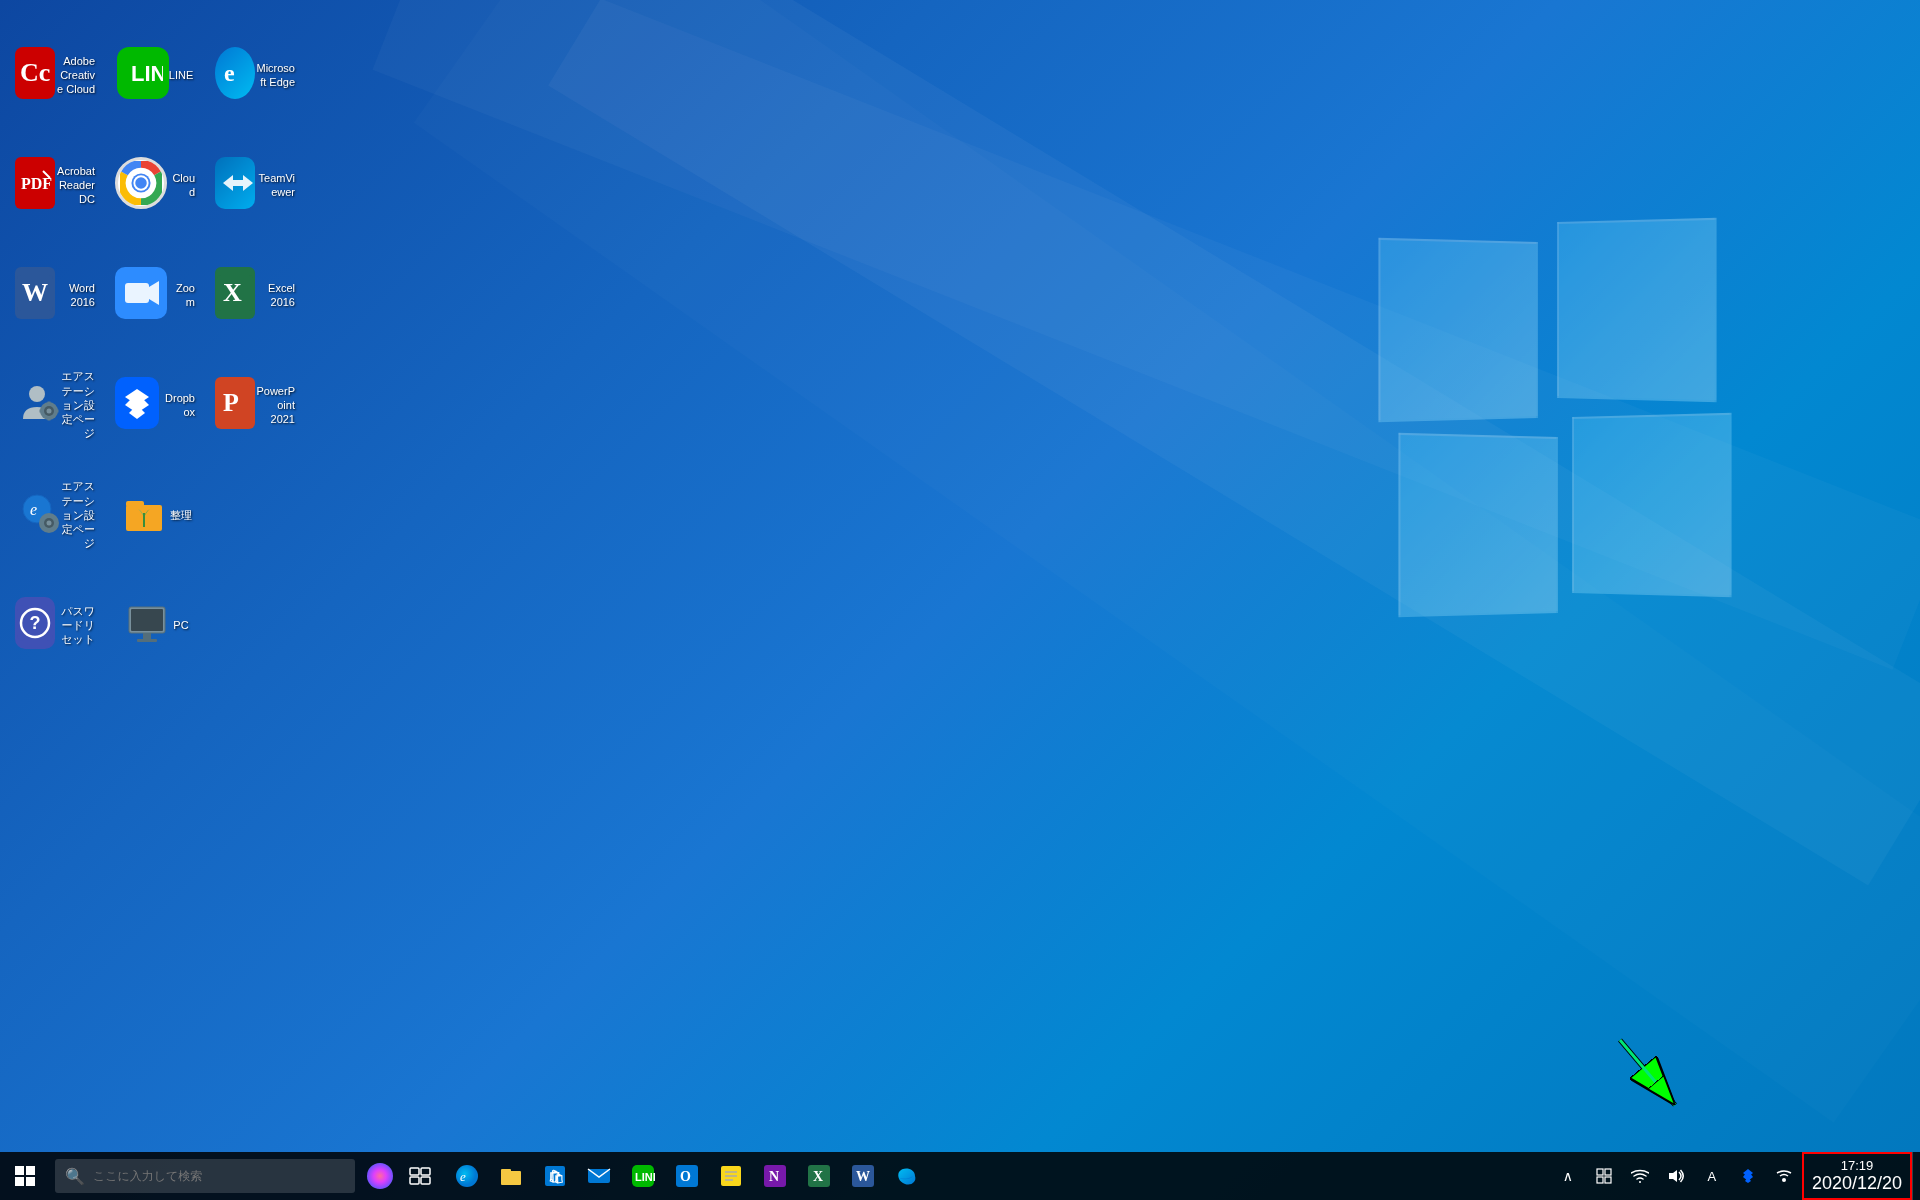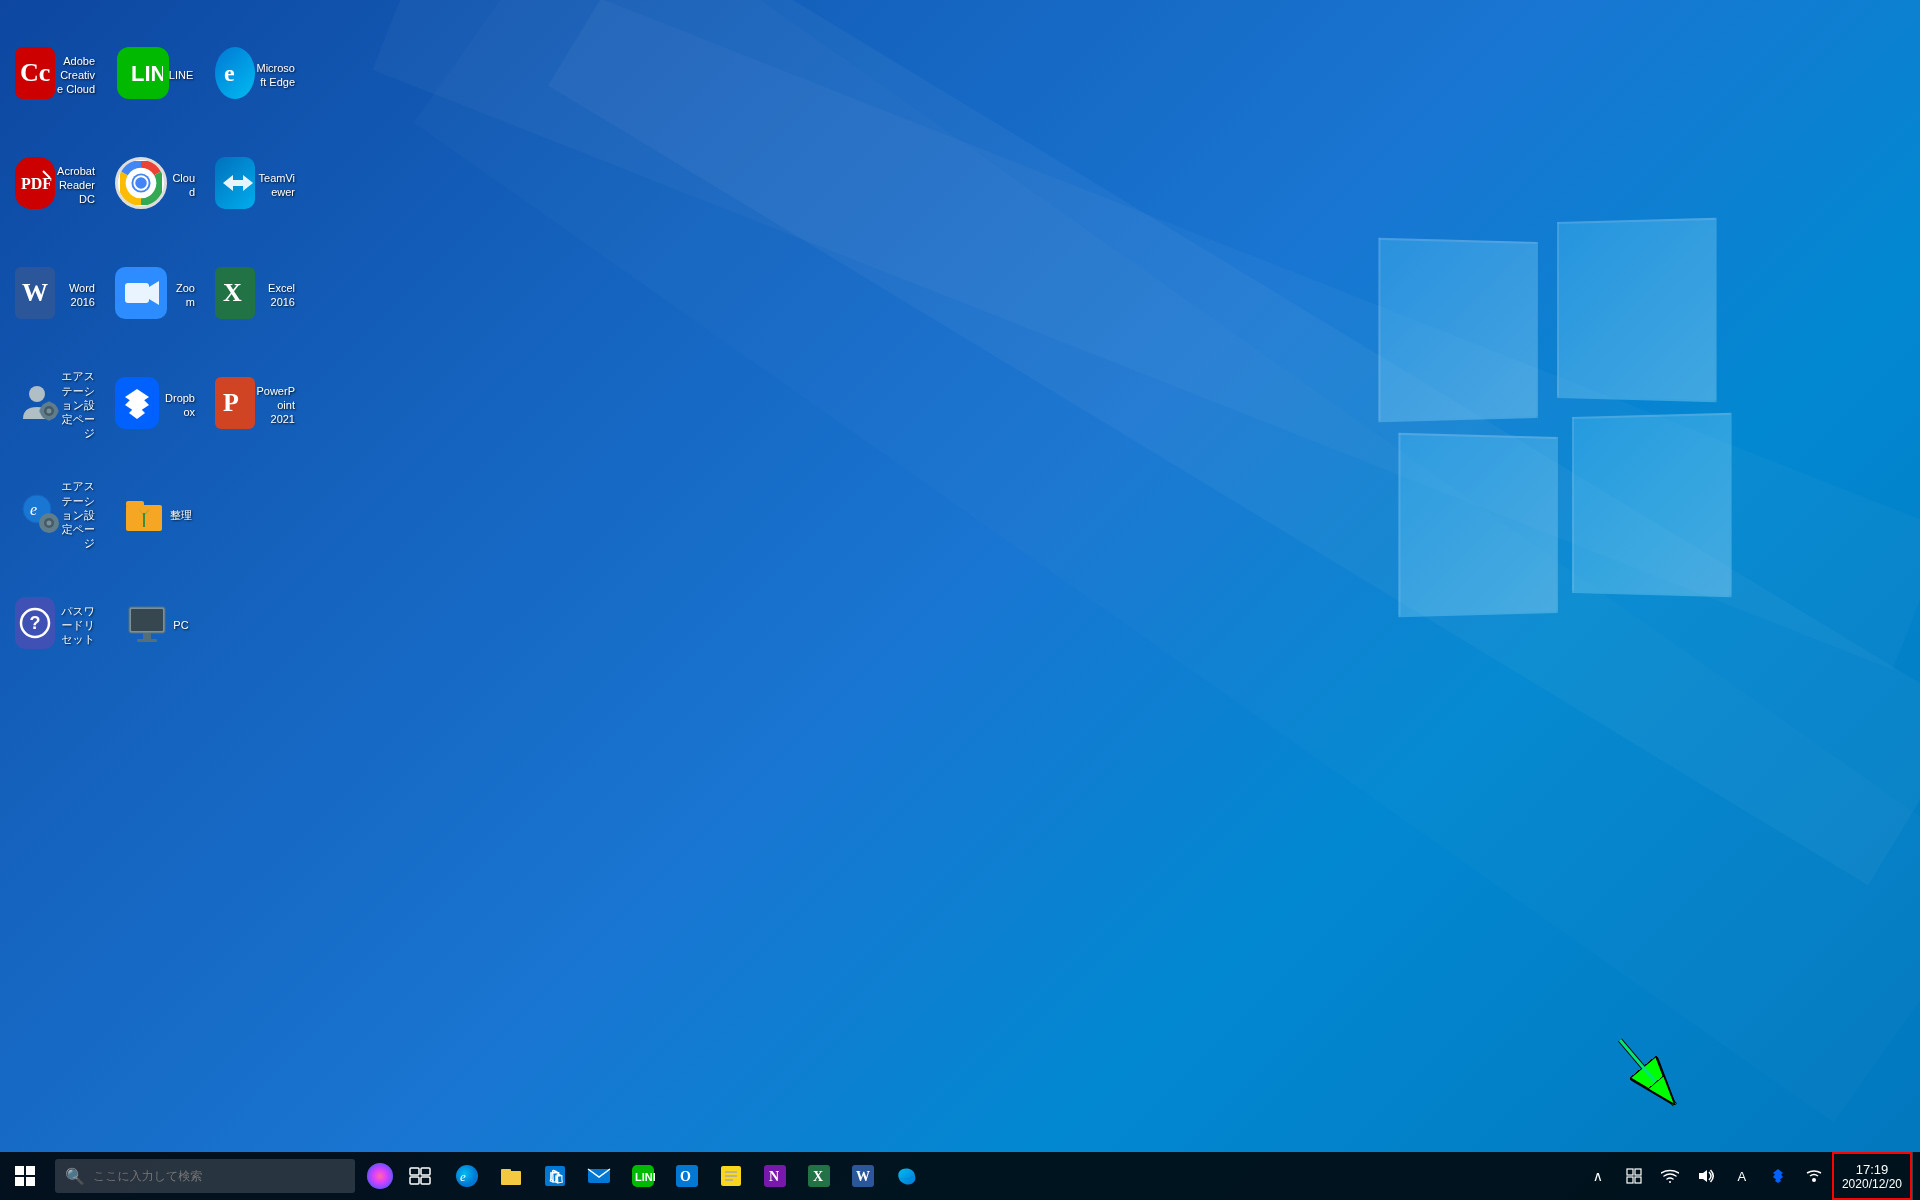--- a/index.html
+++ b/index.html
@@ -309,21 +309,21 @@
       height: 48px;
       border: 2px solid red;
     }
 
     .clock-time {
       color: white;
       font-size: 13px;
     }
     .clock-date {
       color: white;
-      font-size: 12px;
+      font-size: 18px;
     }
 
     .taskbar-show-desktop {
       width: 8px;
       height: 48px;
       border-left: 1px solid rgba(255,255,255,0.2);
       cursor: pointer;
     }
 
     
@@ -396,21 +396,21 @@
     <div class="icon icon-edge">
       <div class="icon-img" style="background:linear-gradient(135deg, #0078d4, #00bcf2); border-radius:50%;">
         <svg width="40" height="40" viewBox="0 0 40 40">
           <text x="9" y="28" font-size="24" fill="white" font-family="serif" font-weight="bold">e</text>
         </svg>
       </div>
       <div class="icon-label">Microsoft Edge</div>
     </div>
 
     <div class="icon icon-acrobat">
-      <div class="icon-img" style="background:#cc0000; border-radius:16px;">
+      <div class="icon-img" style="background:#cc0000; border-radius:6px;">
         <svg width="40" height="40" viewBox="0 0 40 40">
           <rect x="5" y="5" width="30" height="30" rx="3" fill="#cc0000"></rect>
           <text x="6" y="26" font-size="16" fill="white" font-weight="bold" font-family="serif">PDF</text>
           <path d="M28 8 L35 15" stroke="white" stroke-width="2" fill="none"></path>
         </svg>
       </div>
       <div class="icon-label">Acrobat Reader DC</div>
     </div>
 
     <div class="icon icon-chrome">

